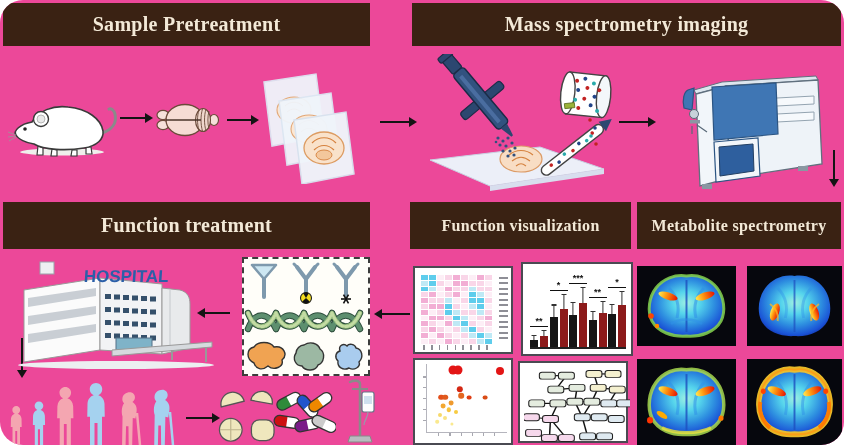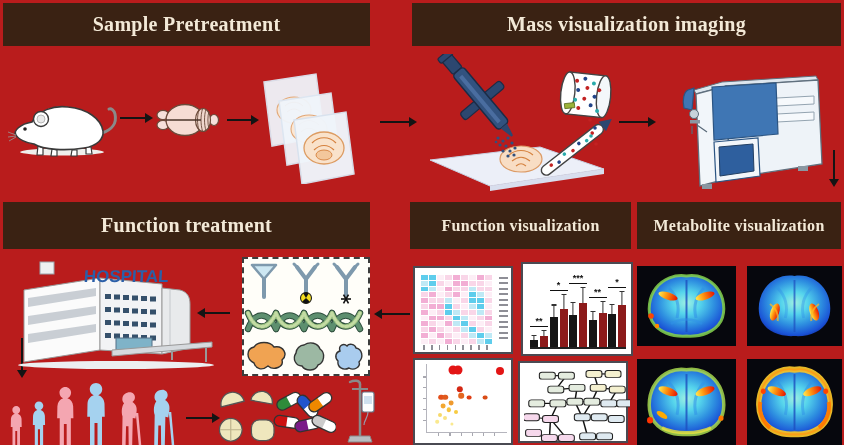--- a/index.html
+++ b/index.html
@@ -46,36 +46,36 @@
        border-left:1px solid #b5b5bd;border-bottom:1px solid #b5b5bd;}
   .pt{position:absolute;border-radius:50%;transform:translate(-50%,50%);}
   .tickL{position:absolute;left:-4px;width:3px;height:1.2px;background:#a8a8b0;}
   .tickB{position:absolute;bottom:-4px;width:1.2px;height:3px;background:#a8a8b0;}
   .net-svg{position:absolute;inset:4px;}
   .brain-tile{position:absolute;}
 </style>
 </head>
 <body>
 
-<div id="canvas" style="background: #b91c1c;">
+<div id="canvas" style="background: #ec4899; border-radius: 23px;">
 
   <div class="hdr" style="left: 3px; top: 3px; width: 367px; height: 43px; background: rgb(58, 34, 19); color: rgb(243, 233, 215);">
     <span>Sample Pretreatment</span>
   </div>
   <div class="hdr" style="left: 412px; top: 3px; width: 429px; height: 43px; background: rgb(58, 34, 19); color: rgb(243, 233, 215);">
-    <span>Mass visualization imaging</span>
+    <span>Mass spectrometry imaging</span>
   </div>
   <div class="hdr" style="left: 3px; top: 202px; width: 367px; height: 47px; background: rgb(58, 34, 19); color: rgb(243, 233, 215);">
     <span>Function treatment</span>
   </div>
   <div class="hdr h4" style="left: 410px; top: 202px; width: 221px; height: 47px; background: rgb(58, 34, 19); color: rgb(243, 233, 215);">
     <span>Function visualization</span>
   </div>
   <div class="hdr h5" style="left: 637px; top: 202px; width: 204px; height: 47px; background: rgb(58, 34, 19); color: rgb(243, 233, 215);">
-    <span>Metabolite visualization</span>
+    <span>Metabolite spectrometry</span>
   </div>
 
   <div class="arrR" style="left:120px;top:117px;width:26px;"></div>
   <div class="arrR" style="left:227px;top:119px;width:25px;"></div>
   <div class="arrR" style="left:380px;top:121px;width:30px;"></div>
   <div class="arrR" style="left:619px;top:121px;width:30px;"></div>
   <div class="arrD" style="left:833px;top:150px;height:30px;"></div>
   <div class="arrL" style="left:381px;top:313px;width:29px;"></div>
   <div class="arrL" style="left:204px;top:312px;width:26px;"></div>
   <div class="arrD" style="left:21px;top:338px;height:33px;"></div>

